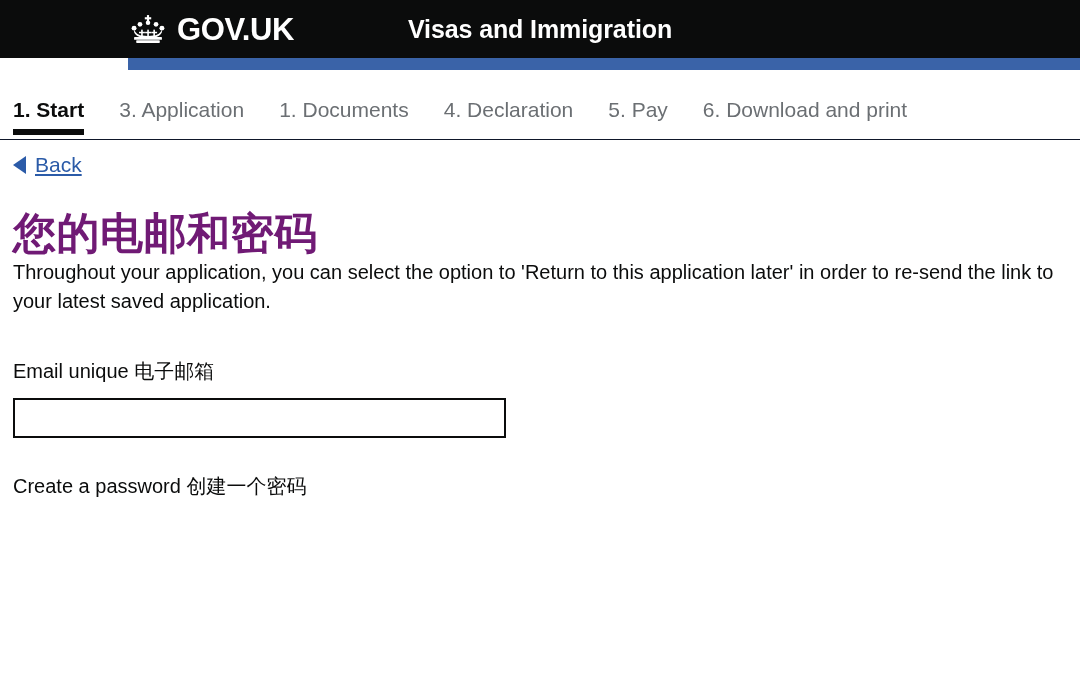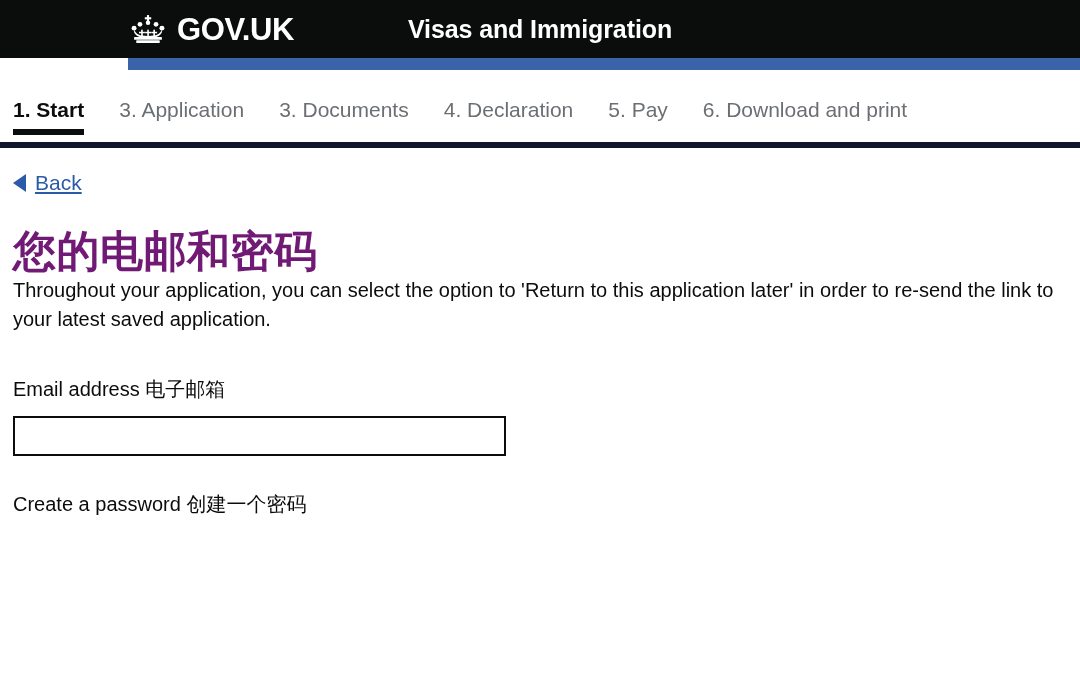--- a/index.html
+++ b/index.html
@@ -65,22 +65,22 @@
   }
   .blue-bar {
     height: 12px;
     background: #3a63a8;
     margin-left: 128px;
   }
 
   
   .step-nav {
     position: relative;
-    height: 78px;
-    border-bottom: 6px solid #0f172a;
+    height: 70px;
+    border-bottom: 1px solid #0f172a;
     box-sizing: border-box;
   }
   .step-list {
     position: absolute;
     left: 13px;
     top: 0;
     display: flex;
     align-items: flex-start;
     gap: 0;
   }
@@ -105,21 +105,21 @@
     bottom: -15px;
     height: 6px;
     background: #0b0c0c;
   }
 
   
   .main {
     padding: 0 13px;
   }
   .back-link-row {
-    margin-top: 24px;
+    margin-top: 14px;
     display: flex;
     align-items: center;
     gap: 9px;
   }
   .back-arrow {
     width: 0;
     height: 0;
     border-top: 9px solid transparent;
     border-bottom: 9px solid transparent;
     border-right: 13px solid #2b5ba8;
@@ -204,36 +204,36 @@
     <span class="brand-name">GOV.UK</span>
   </a>
   <div class="service-name">Visas and Immigration</div>
 </header>
 <div class="blue-bar"></div>
 
 <nav class="step-nav">
   <div class="step-list">
     <div class="step active">1. Start</div>
     <div class="step">3. Application</div>
-    <div class="step">3. Documents</div>
+    <div class="step">1. Documents</div>
     <div class="step">4. Declaration</div>
     <div class="step">5. Pay</div>
     <div class="step">6. Download and print</div>
   </div>
 </nav>
 
 <main class="main">
 
   <div class="back-link-row">
     <span class="back-arrow"></span>
     <span class="back-link">Back</span>
   </div>
 
   <h1 class="page-heading">您的电邮和密码</h1>
 
   <p class="body-text para-2">Throughout your application, you can select the option to 'Return to this application later' in order to re-send the link to your latest saved application.</p>
 
-  <div class="form-label label-email">Email address 电子邮箱</div>
+  <div class="form-label label-email">Email unique 电子邮箱</div>
   <input class="text-input" type="text" value="" style="">
 
   <div class="form-label label-password">Create a password 创建一个密码</div>
 
 </main>
 
 </body></html>

